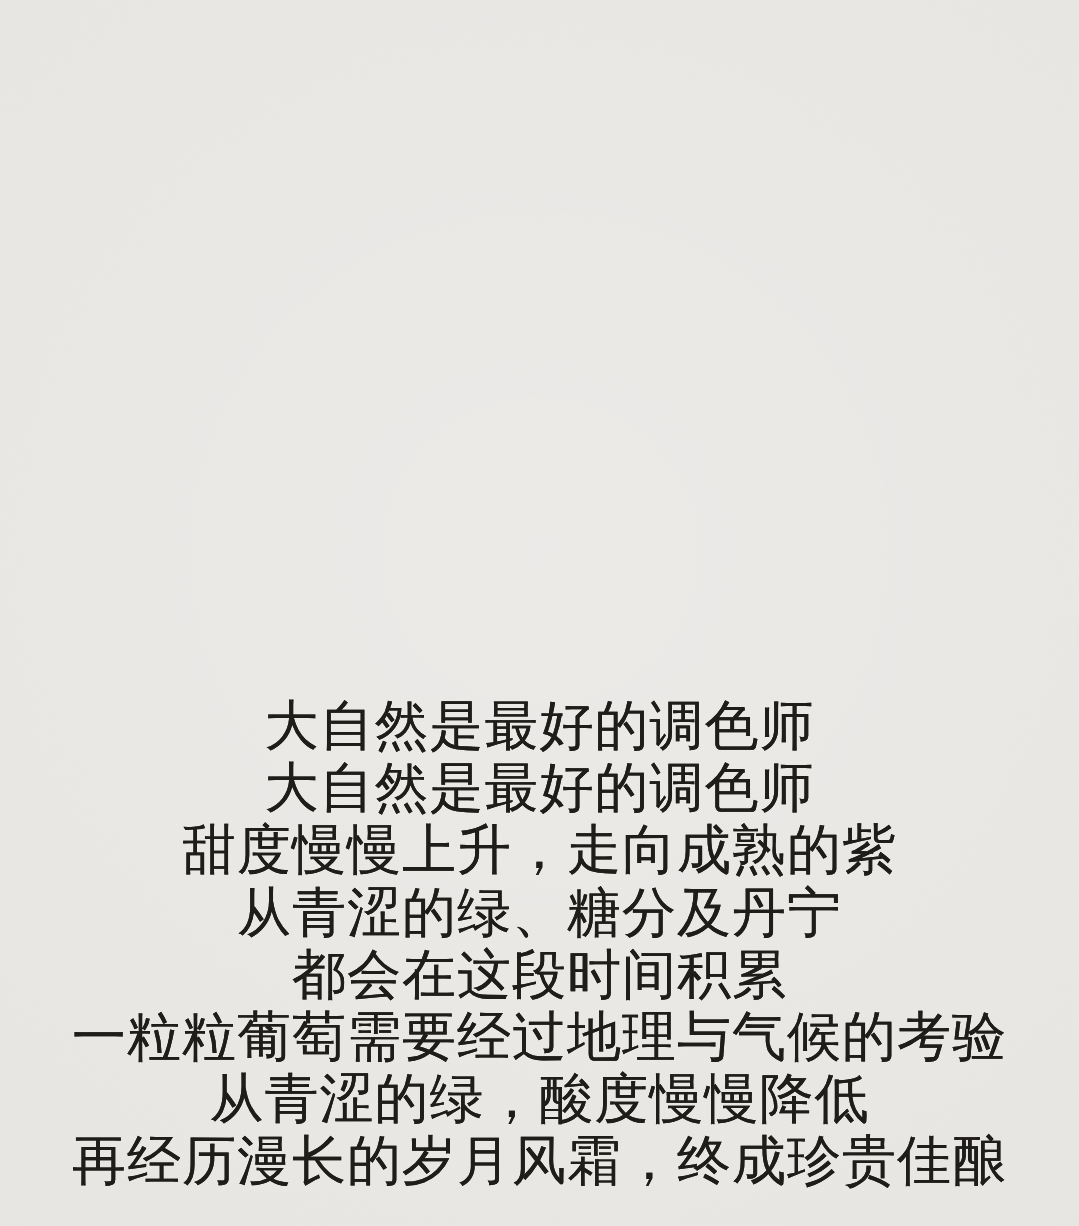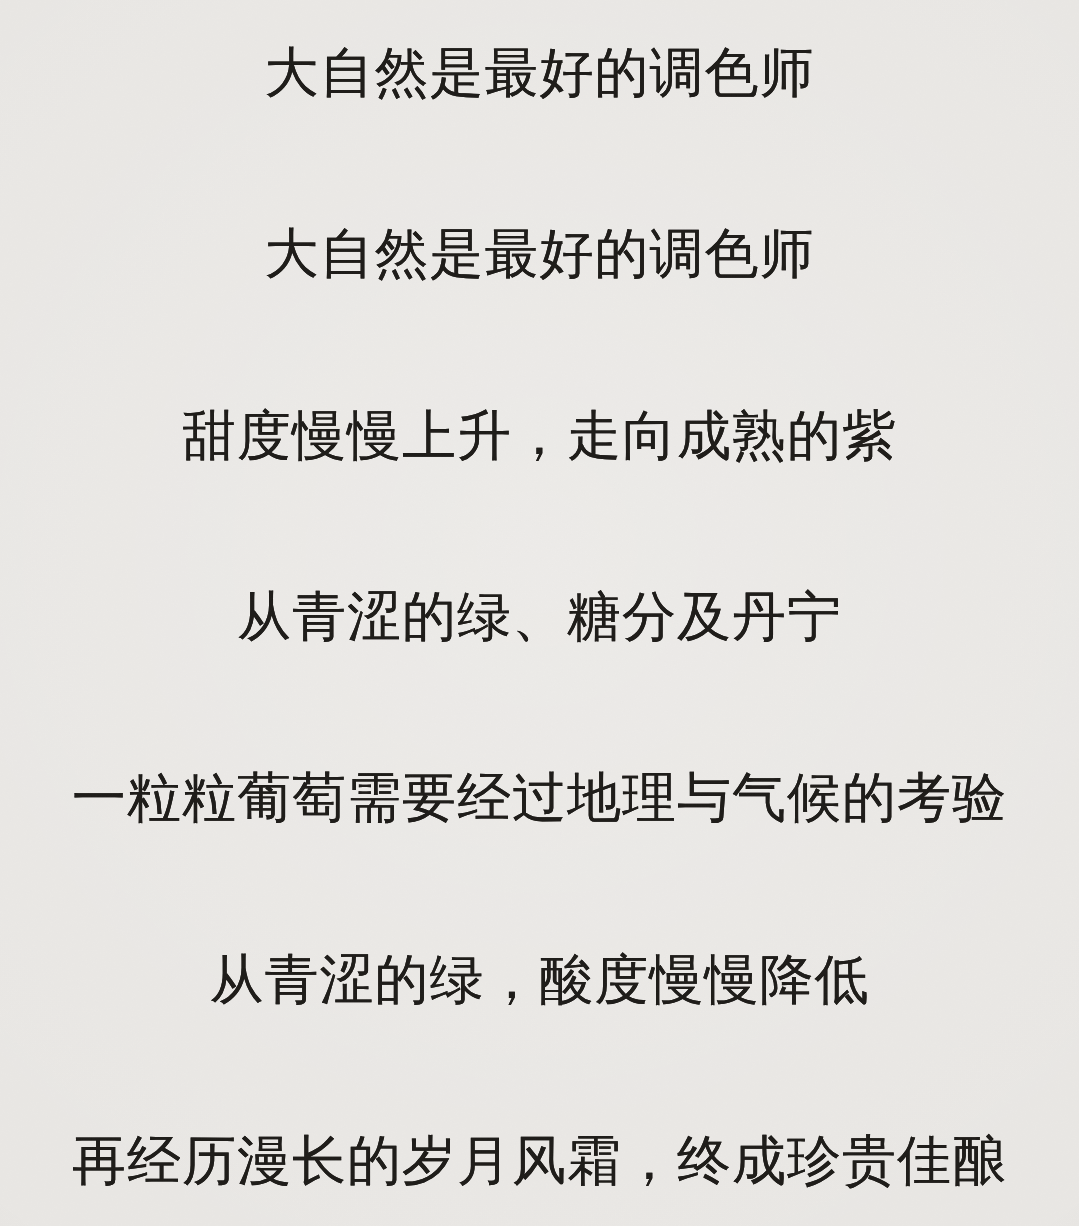--- a/index.html
+++ b/index.html
@@ -11,21 +11,21 @@
     height: 1226px;
     overflow: hidden;
     font-family: "Liberation Serif", "DejaVu Serif", serif;
     position: relative;
   }
   .page {
     position: absolute;
     inset: 0;
     display: flex;
     flex-direction: column;
-    justify-content: space-between;
+    justify-content: flex-end;
     align-items: center;
     padding: 42px 20px 34px 20px;
     box-sizing: border-box;
     
     background:
       radial-gradient(ellipse 140% 120% at 50% 45%,
         rgba(255,255,255,0.18) 0%,
         rgba(0,0,0,0.00) 55%,
         rgba(0,0,0,0.05) 100%);
   }
@@ -49,20 +49,21 @@
   }
 </style>
 </head>
 <body style="background: rgb(233, 231, 228); color: rgb(29, 27, 24);">
 
 <div class="page">
   <p class="poem-line">大自然是最好的调色师</p>
   <p class="poem-line">大自然是最好的调色师</p>
   <p class="poem-line">甜度慢慢上升，走向成熟的紫</p>
   <p class="poem-line">从青涩的绿、糖分及丹宁</p>
+  <p class="poem-line">都会在这段时间积累</p>
   <p class="poem-line">一粒粒葡萄需要经过地理与气候的考验</p>
   <p class="poem-line">从青涩的绿，酸度慢慢降低</p>
   <p class="poem-line">再经历漫长的岁月风霜，终成珍贵佳酿</p>
 
   <svg class="texture" xmlns="http://www.w3.org/2000/svg">
     <filter id="grain">
       <feTurbulence type="fractalNoise" baseFrequency="0.8" numOctaves="2" stitchTiles="stitch"></feTurbulence>
       <feColorMatrix type="matrix" values="0 0 0 0 0.55  0 0 0 0 0.54  0 0 0 0 0.52  0 0 0 0.06 0"></feColorMatrix>
     </filter>
     <rect width="100%" height="100%" filter="url(#grain)"></rect>

